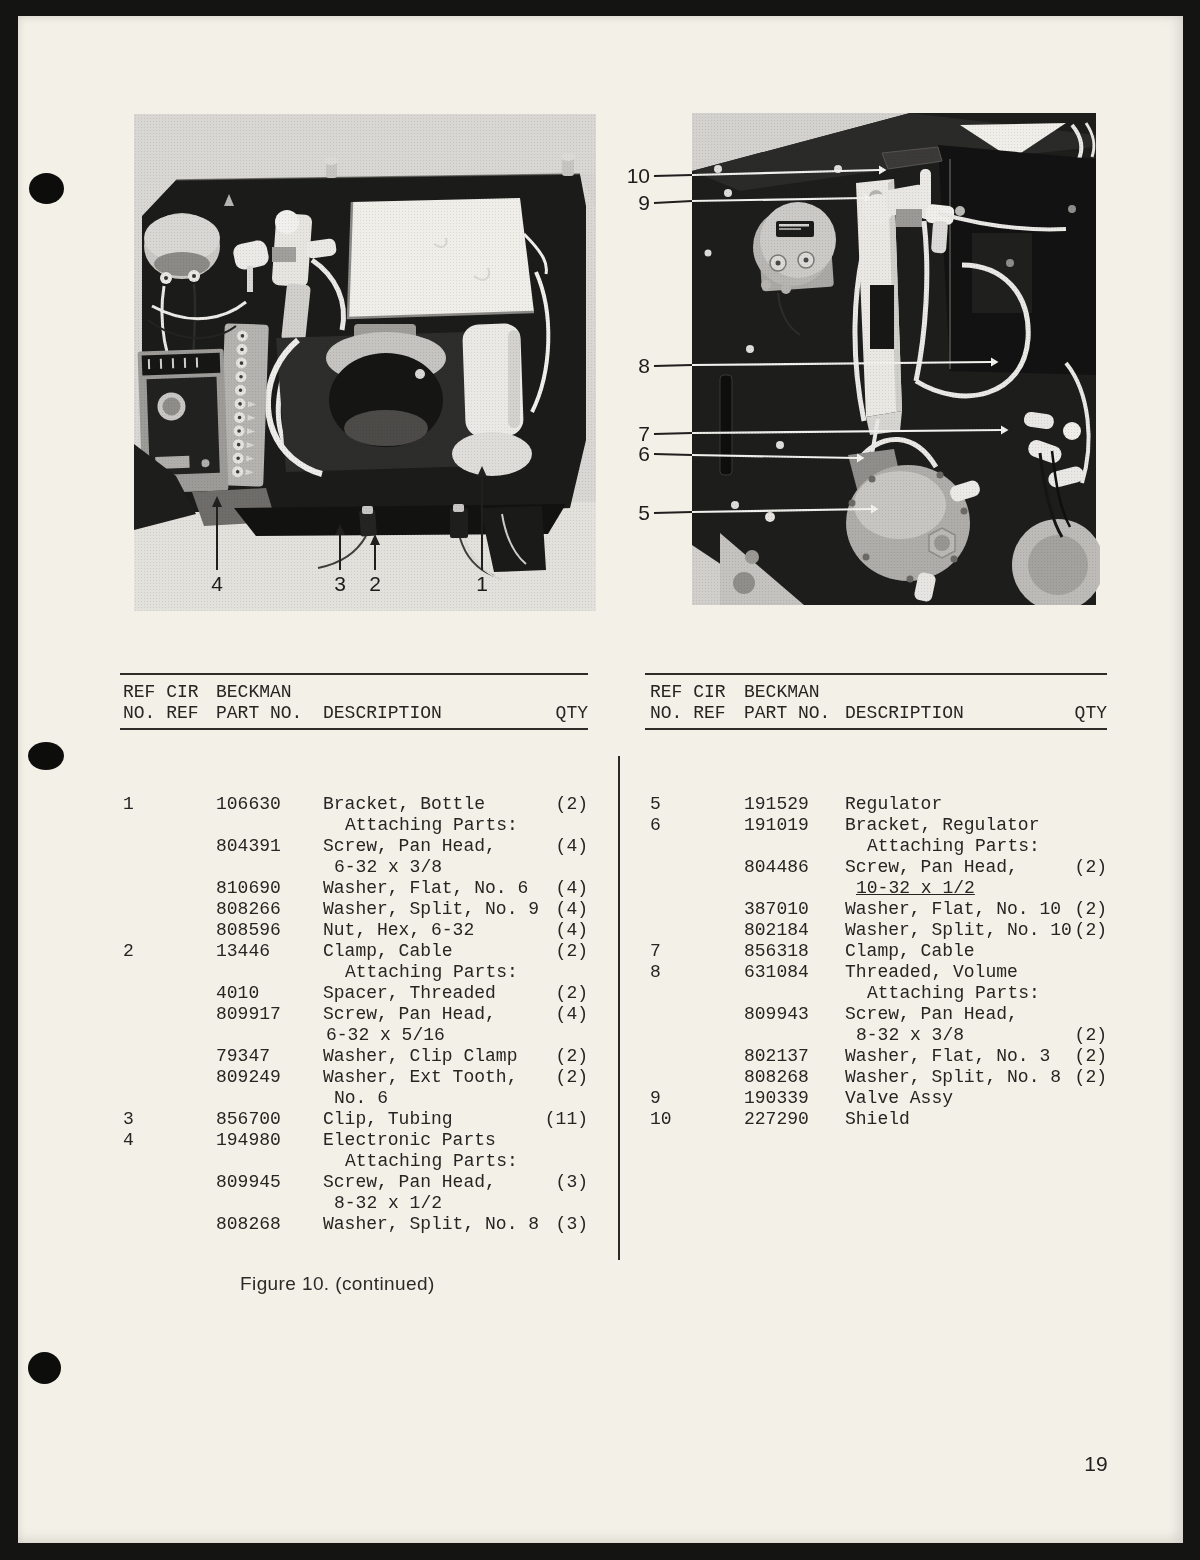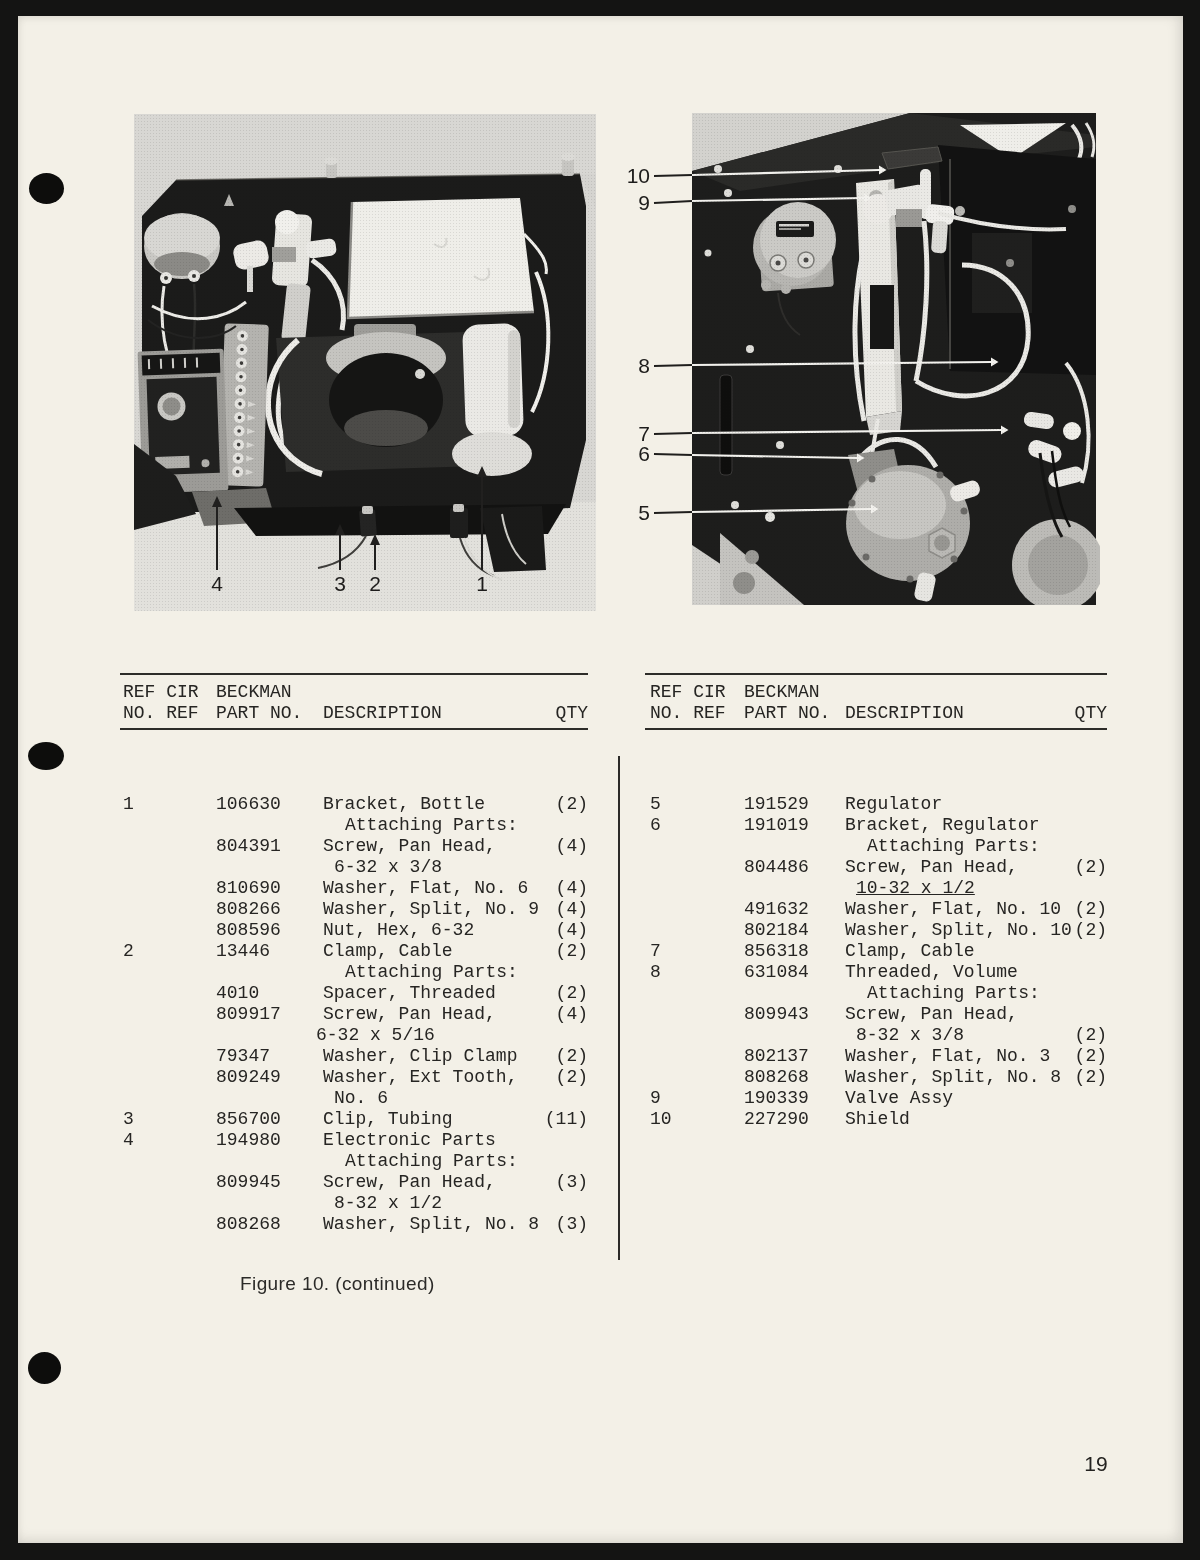--- a/index.html
+++ b/index.html
@@ -392,21 +392,21 @@
           <span class="cell part" style="left: 96px;">4010</span>
           <span class="cell desc" style="left: 203px;">Spacer, Threaded</span>
           <span class="cell qty" style="right: 0px;">(2)</span>
         </div>
         <div class="trow" style="top: 210px;">
           <span class="cell part" style="left: 96px;">809917</span>
           <span class="cell desc" style="left: 203px;">Screw, Pan Head,</span>
           <span class="cell qty" style="right: 0px;">(4)</span>
         </div>
         <div class="trow" style="top: 231px;">
-          <span class="cell desc" style="left: 196px;">6-32 x 5/16</span>
+          <span class="cell desc" style="left: 206px;">6-32 x 5/16</span>
         </div>
         <div class="trow" style="top: 252px;">
           <span class="cell part" style="left: 96px;">79347</span>
           <span class="cell desc" style="left: 203px;">Washer, Clip Clamp</span>
           <span class="cell qty" style="right: 0px;">(2)</span>
         </div>
         <div class="trow" style="top: 273px;">
           <span class="cell part" style="left: 96px;">809249</span>
           <span class="cell desc" style="left: 203px;">Washer, Ext Tooth,</span>
           <span class="cell qty" style="right: 0px;">(2)</span>
@@ -469,21 +469,21 @@
         </div>
         <div class="trow" style="top: 63px;">
           <span class="cell part" style="left: 99px;">804486</span>
           <span class="cell desc" style="left: 200px;">Screw, Pan Head,</span>
           <span class="cell qty" style="right: 0px;">(2)</span>
         </div>
         <div class="trow" style="top: 84px;">
           <span class="cell desc" style="left: 211px; text-decoration: underline;">10-32 x 1/2</span>
         </div>
         <div class="trow" style="top: 105px;">
-          <span class="cell part" style="left: 99px;">491632</span>
+          <span class="cell part" style="left: 99px;">387010</span>
           <span class="cell desc" style="left: 200px;">Washer, Flat, No. 10</span>
           <span class="cell qty" style="right: 0px;">(2)</span>
         </div>
         <div class="trow" style="top: 126px;">
           <span class="cell part" style="left: 99px; font-family: Liberation Mono, monospace;">802184</span>
           <span class="cell desc" style="left: 200px;">Washer, Split, No. 10</span>
           <span class="cell qty" style="right: 0px;">(2)</span>
         </div>
         <div class="trow" style="top: 147px;">
           <span class="cell ref" style="left: 5px;">7</span>

